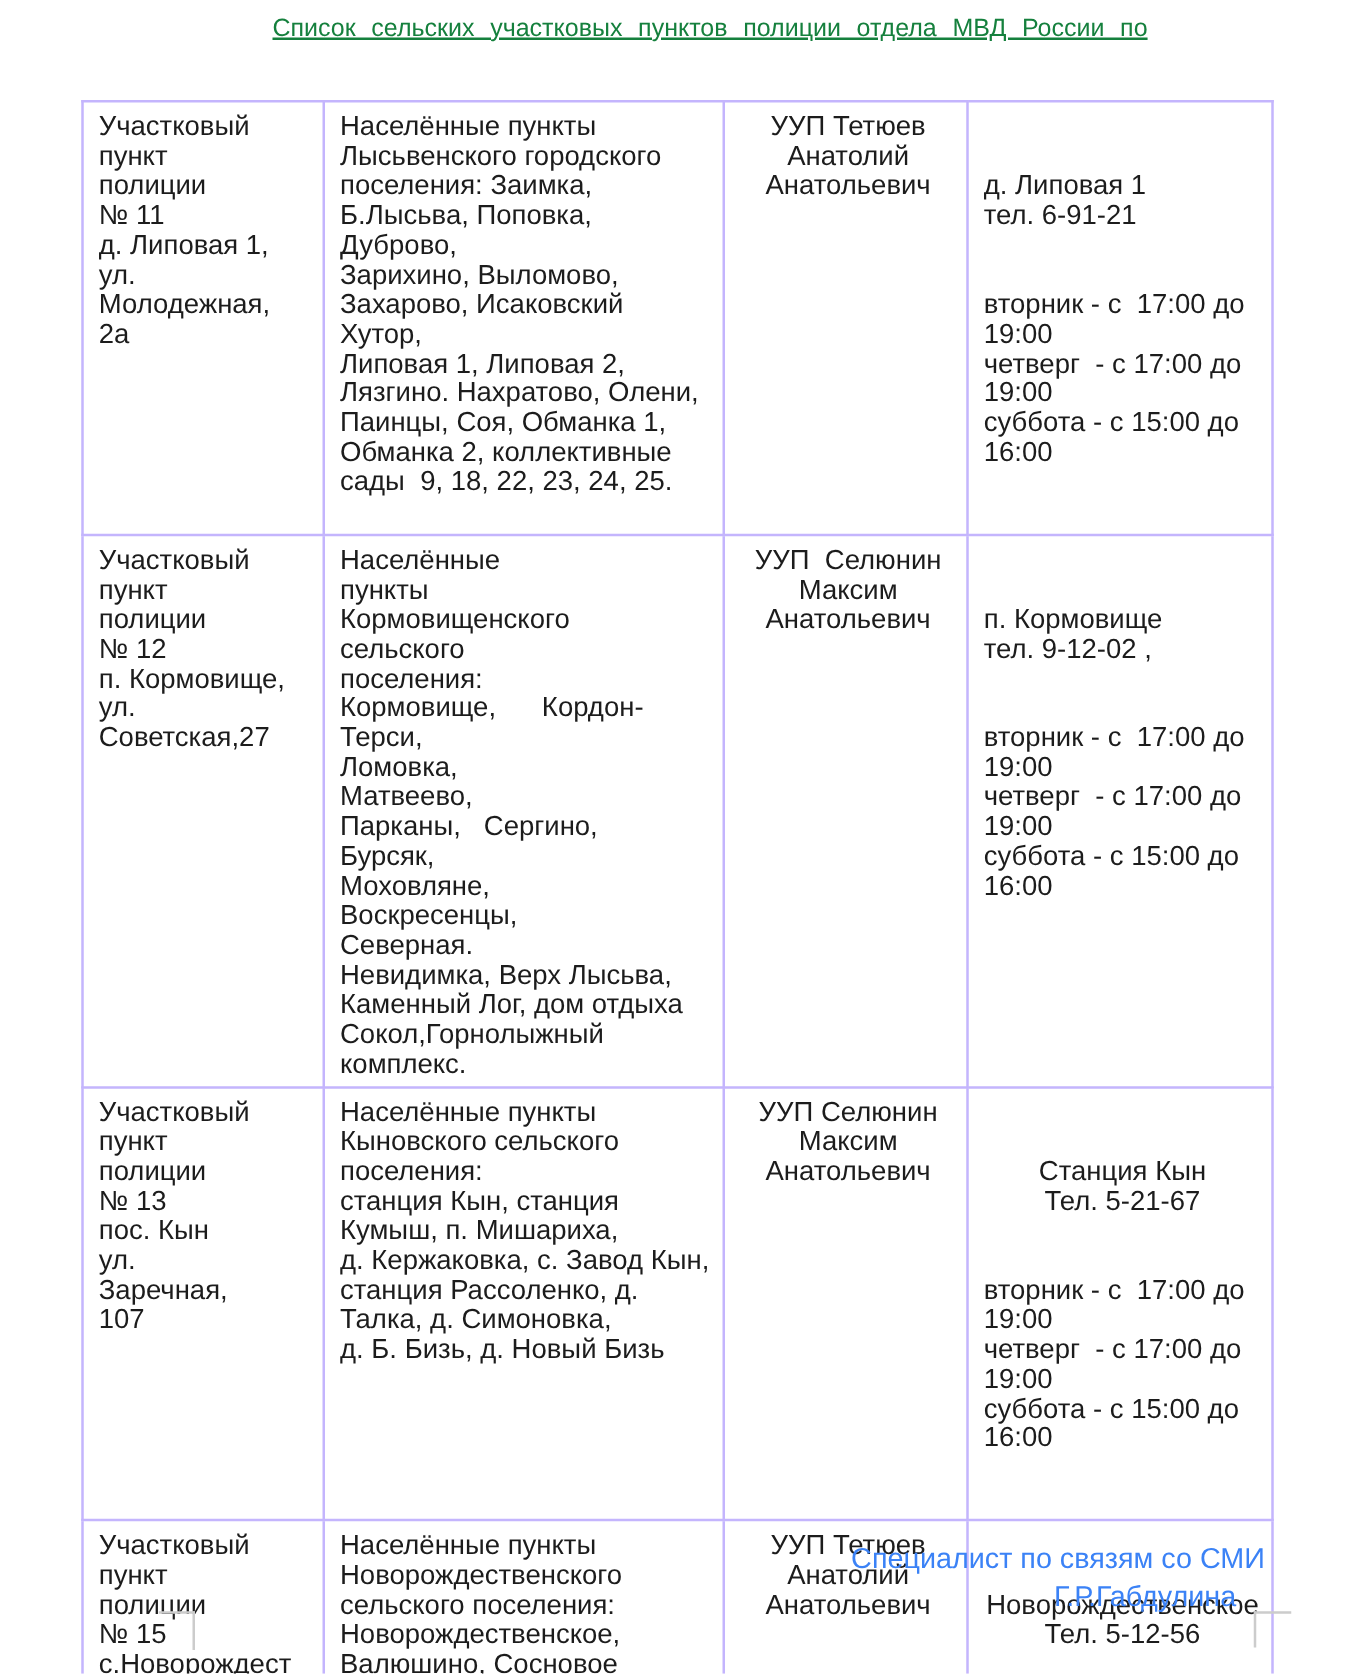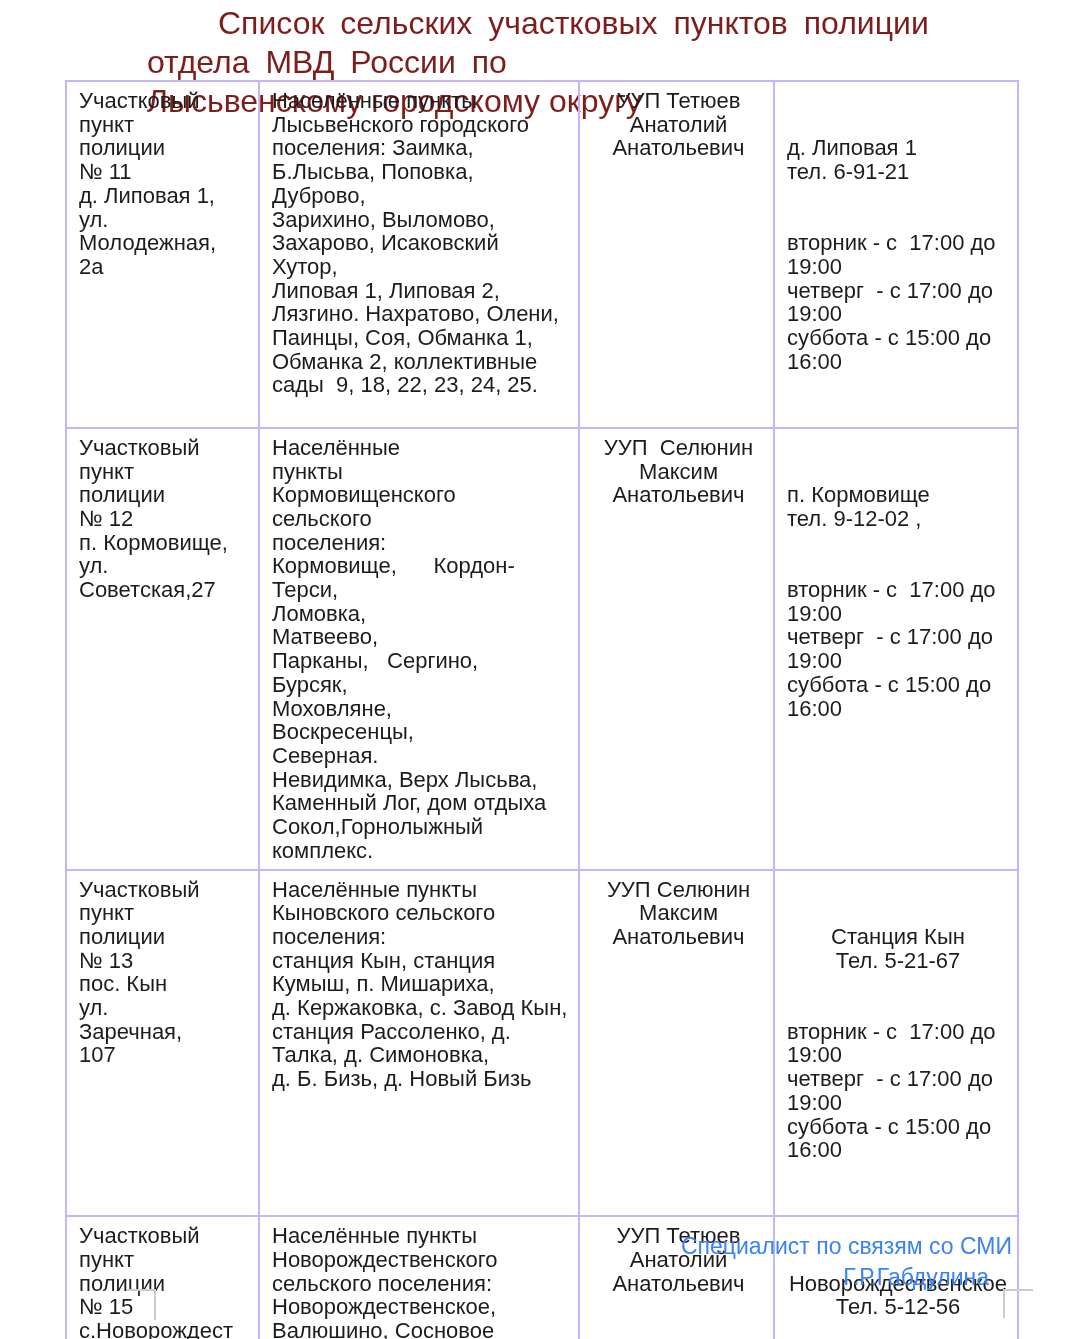--- a/index.html
+++ b/index.html
@@ -10,25 +10,26 @@
     background:#ffffff;
     font-family:"Liberation Sans", sans-serif;
     color:#1f1f1f;
     overflow:hidden;
   }
   .doc-title{
     position:absolute;
     left:147px;
     top:4px;
     width:868px;
-    font-size:32px;
+    font-size:20px;
     line-height:39px;
     text-indent:71px;
-    color:#7f1d1d;
+    color:#15803d;
     white-space:normal;
+    text-decoration:underline;
   }
   .doc-title .l1{word-spacing:7px;}
   .doc-title .l2{text-indent:0;}
   table.points{
     position:absolute;
     left:65px;
     top:80px;
     width:952px;
     border-collapse:collapse;
     table-layout:fixed;
@@ -79,21 +80,20 @@
     border-left:2px solid #cccccc;
   }
 </style>
 </head>
 <body>
 
 <div class="page">
 
   <div class="doc-title">
     <span class="l1">Список сельских участковых пунктов полиции отдела МВД России по</span><br>
-    <span class="l2">Лысьвенскому городскому округу</span>
   </div>
 
   <table class="points">
     <colgroup>
       <col style="width:193px">
       <col style="width:320px">
       <col style="width:195px">
       <col style="width:244px">
     </colgroup>
     <tbody>

